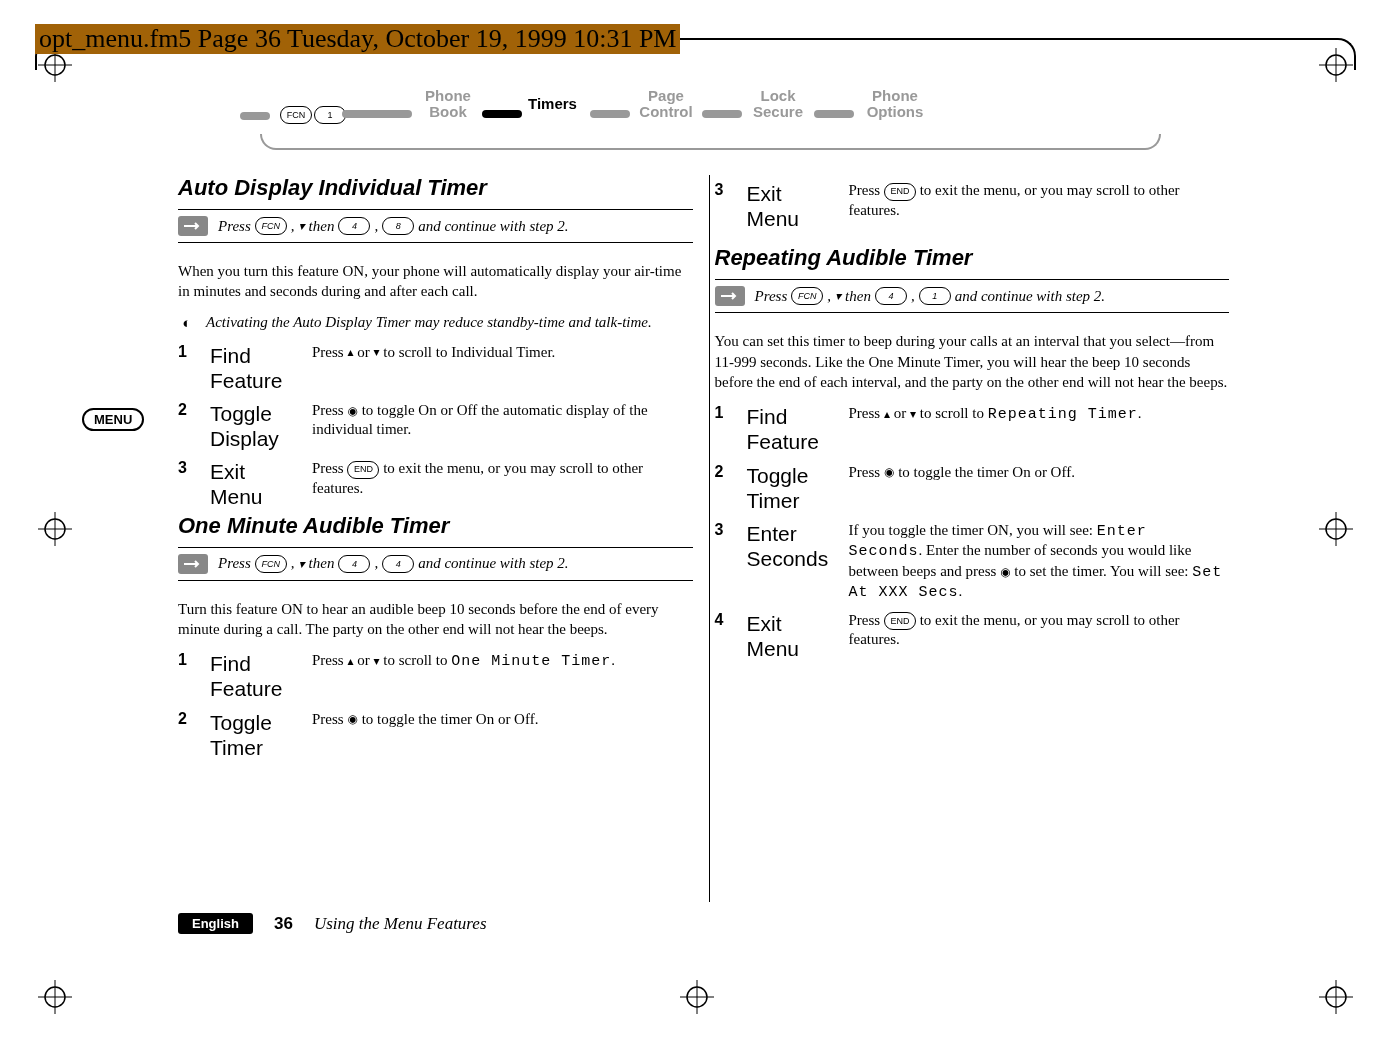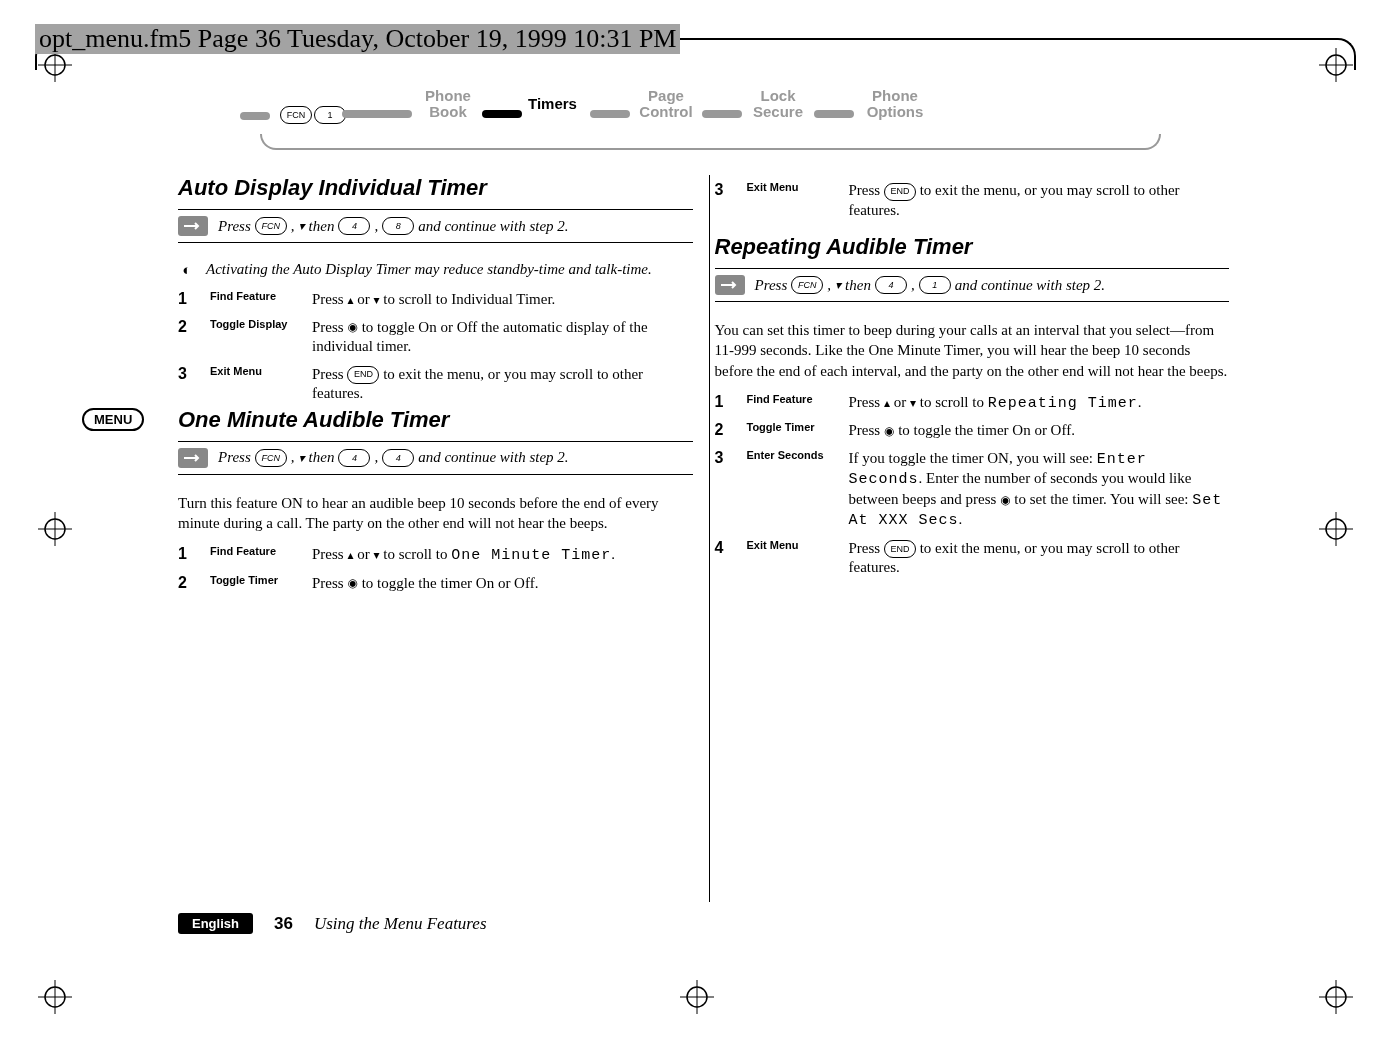--- a/index.html
+++ b/index.html
@@ -1,21 +1,21 @@
 <!DOCTYPE html>
 <html><head>
 <meta charset="utf-8">
 <style>
   html,body{margin:0;padding:0;background:#fff;color:#000;font-family:Georgia,"Times New Roman",serif}
   body{width:1391px;height:1062px;position:relative;overflow:hidden;font-size:15px}
   .sans{font-family:"Helvetica Neue",Arial,sans-serif}
   .mono{font-family:"Lucida Console","Courier New",monospace;letter-spacing:1px}
   
   .header-wrap{position:absolute;top:10px;left:35px;right:35px}
-  .header-line{font-family:"Times New Roman",Times,serif;font-size:26px;display:inline-block;padding:0 4px;background:#a3a3a3;position:relative;top:14px;z-index:2}
+  .header-line{font-family:"Times New Roman",Times,serif;font-size:26px;display:inline-block;padding:0 4px;background:#a16207;position:relative;top:14px;z-index:2}
   .header-arc{height:30px;border:2px solid #000;border-radius:18px 18px 0 0;border-bottom:none;margin-top:-2px}
   
   .nav{position:absolute;top:88px;left:250px;right:230px;height:64px}
   .nav-inner{position:relative;width:100%;height:100%}
   .nav-underline{position:absolute;left:10px;right:0;top:46px;height:14px;border:2px solid #999;border-top:none;border-radius:0 0 18px 18px}
   .nav-left-stub{position:absolute;left:-10px;top:24px;width:30px;height:8px;background:#999;border-radius:4px}
   .nav-item{position:absolute;top:0;display:flex;flex-direction:column;align-items:flex-end}
   .nav-label{font-weight:bold;color:#999;line-height:16px;text-align:center;white-space:nowrap}
   .nav-label.active{color:#000}
   .nav-connector{position:absolute;top:22px;height:8px;background:#999;border-radius:4px}
@@ -27,21 +27,21 @@
   .sec-title{font-family:"Helvetica Neue",Arial,sans-serif;font-weight:bold;font-style:italic;font-size:22px;margin:0 0 4px 0;display:flex;align-items:center}
   .shortcut-box{border-top:1px solid #000;border-bottom:1px solid #000;padding:6px 0;margin:4px 0 12px 0;font-style:italic;display:flex;align-items:center;gap:4px}
   .arrow-badge{display:inline-flex;align-items:center;justify-content:center;width:30px;height:20px;background:#888;border-radius:3px;color:#fff;margin-right:6px}
   .p{margin:6px 0;line-height:1.35}
   .hanging{display:flex;gap:10px;margin:6px 0}
   .hanging .hang-icon{flex:0 0 18px;display:flex;justify-content:center}
   .hanging .hang-text{flex:1;font-style:italic}
   .steps{display:flex;flex-direction:column;gap:8px;margin-top:6px}
   .step{display:flex;gap:12px;align-items:flex-start}
   .step .num{flex:0 0 20px;font-family:Arial,sans-serif;font-weight:bold;font-size:16px}
-  .step .label{flex:0 0 90px;font-family:Arial,sans-serif;font-weight:bold;font-size:11px;line-height:1.2}
+  .step .label{flex:0 0 90px;font-family:Arial,sans-serif;font-weight:normal;font-size:21px;line-height:1.2}
   .step .desc{flex:1;font-size:15px;line-height:1.3}
   .pill{display:inline-flex;align-items:center;justify-content:center;min-width:30px;height:18px;border:1px solid #000;border-radius:10px;font-size:10px;font-family:Arial,sans-serif;padding:0 4px;vertical-align:middle}
   .pill.small{min-width:22px;height:16px;font-size:9px}
   .ptr{font-family:Arial,sans-serif;font-size:12px;display:inline-block;vertical-align:middle}
   
   .footer{position:absolute;left:178px;bottom:128px;display:flex;align-items:center;gap:21px}
   .lang-badge{background:#000;color:#fff;font-family:Arial,sans-serif;font-weight:bold;font-size:13px;padding:3px 14px;border-radius:3px}
   .pg-num{font-family:Arial,sans-serif;font-weight:bold;font-size:17px}
   .pg-title{font-family:"Times New Roman",serif;font-style:italic;font-size:17px}
   
@@ -139,20 +139,21 @@
       <span>Press </span>
         <span class="pill small">FCN</span>
         <span>, </span>
         <span class="ptr">▾</span>
         <span> then </span>
         <span class="pill small">4</span>
         <span>, </span>
         <span class="pill small">8</span>
         <span> and continue with step 2.</span>
     </div>
+    <p class="p">When you turn this feature ON, your phone will automatically display your air-time in minutes and seconds during and after each call.</p>
     <div class="hanging">
       <span class="hang-icon sans">◐</span>
       <span class="hang-text">Activating the Auto Display Timer may reduce standby-time and talk-time.</span>
     </div>
     <div class="steps">
       <div class="step">
         <span class="num">1</span>
         <span class="label">Find Feature</span>
         <span class="desc"><span>Press </span><span class="ptr">▴</span><span> or </span><span class="ptr">▾</span><span> to scroll to Individual Timer.</span></span>
       </div>

